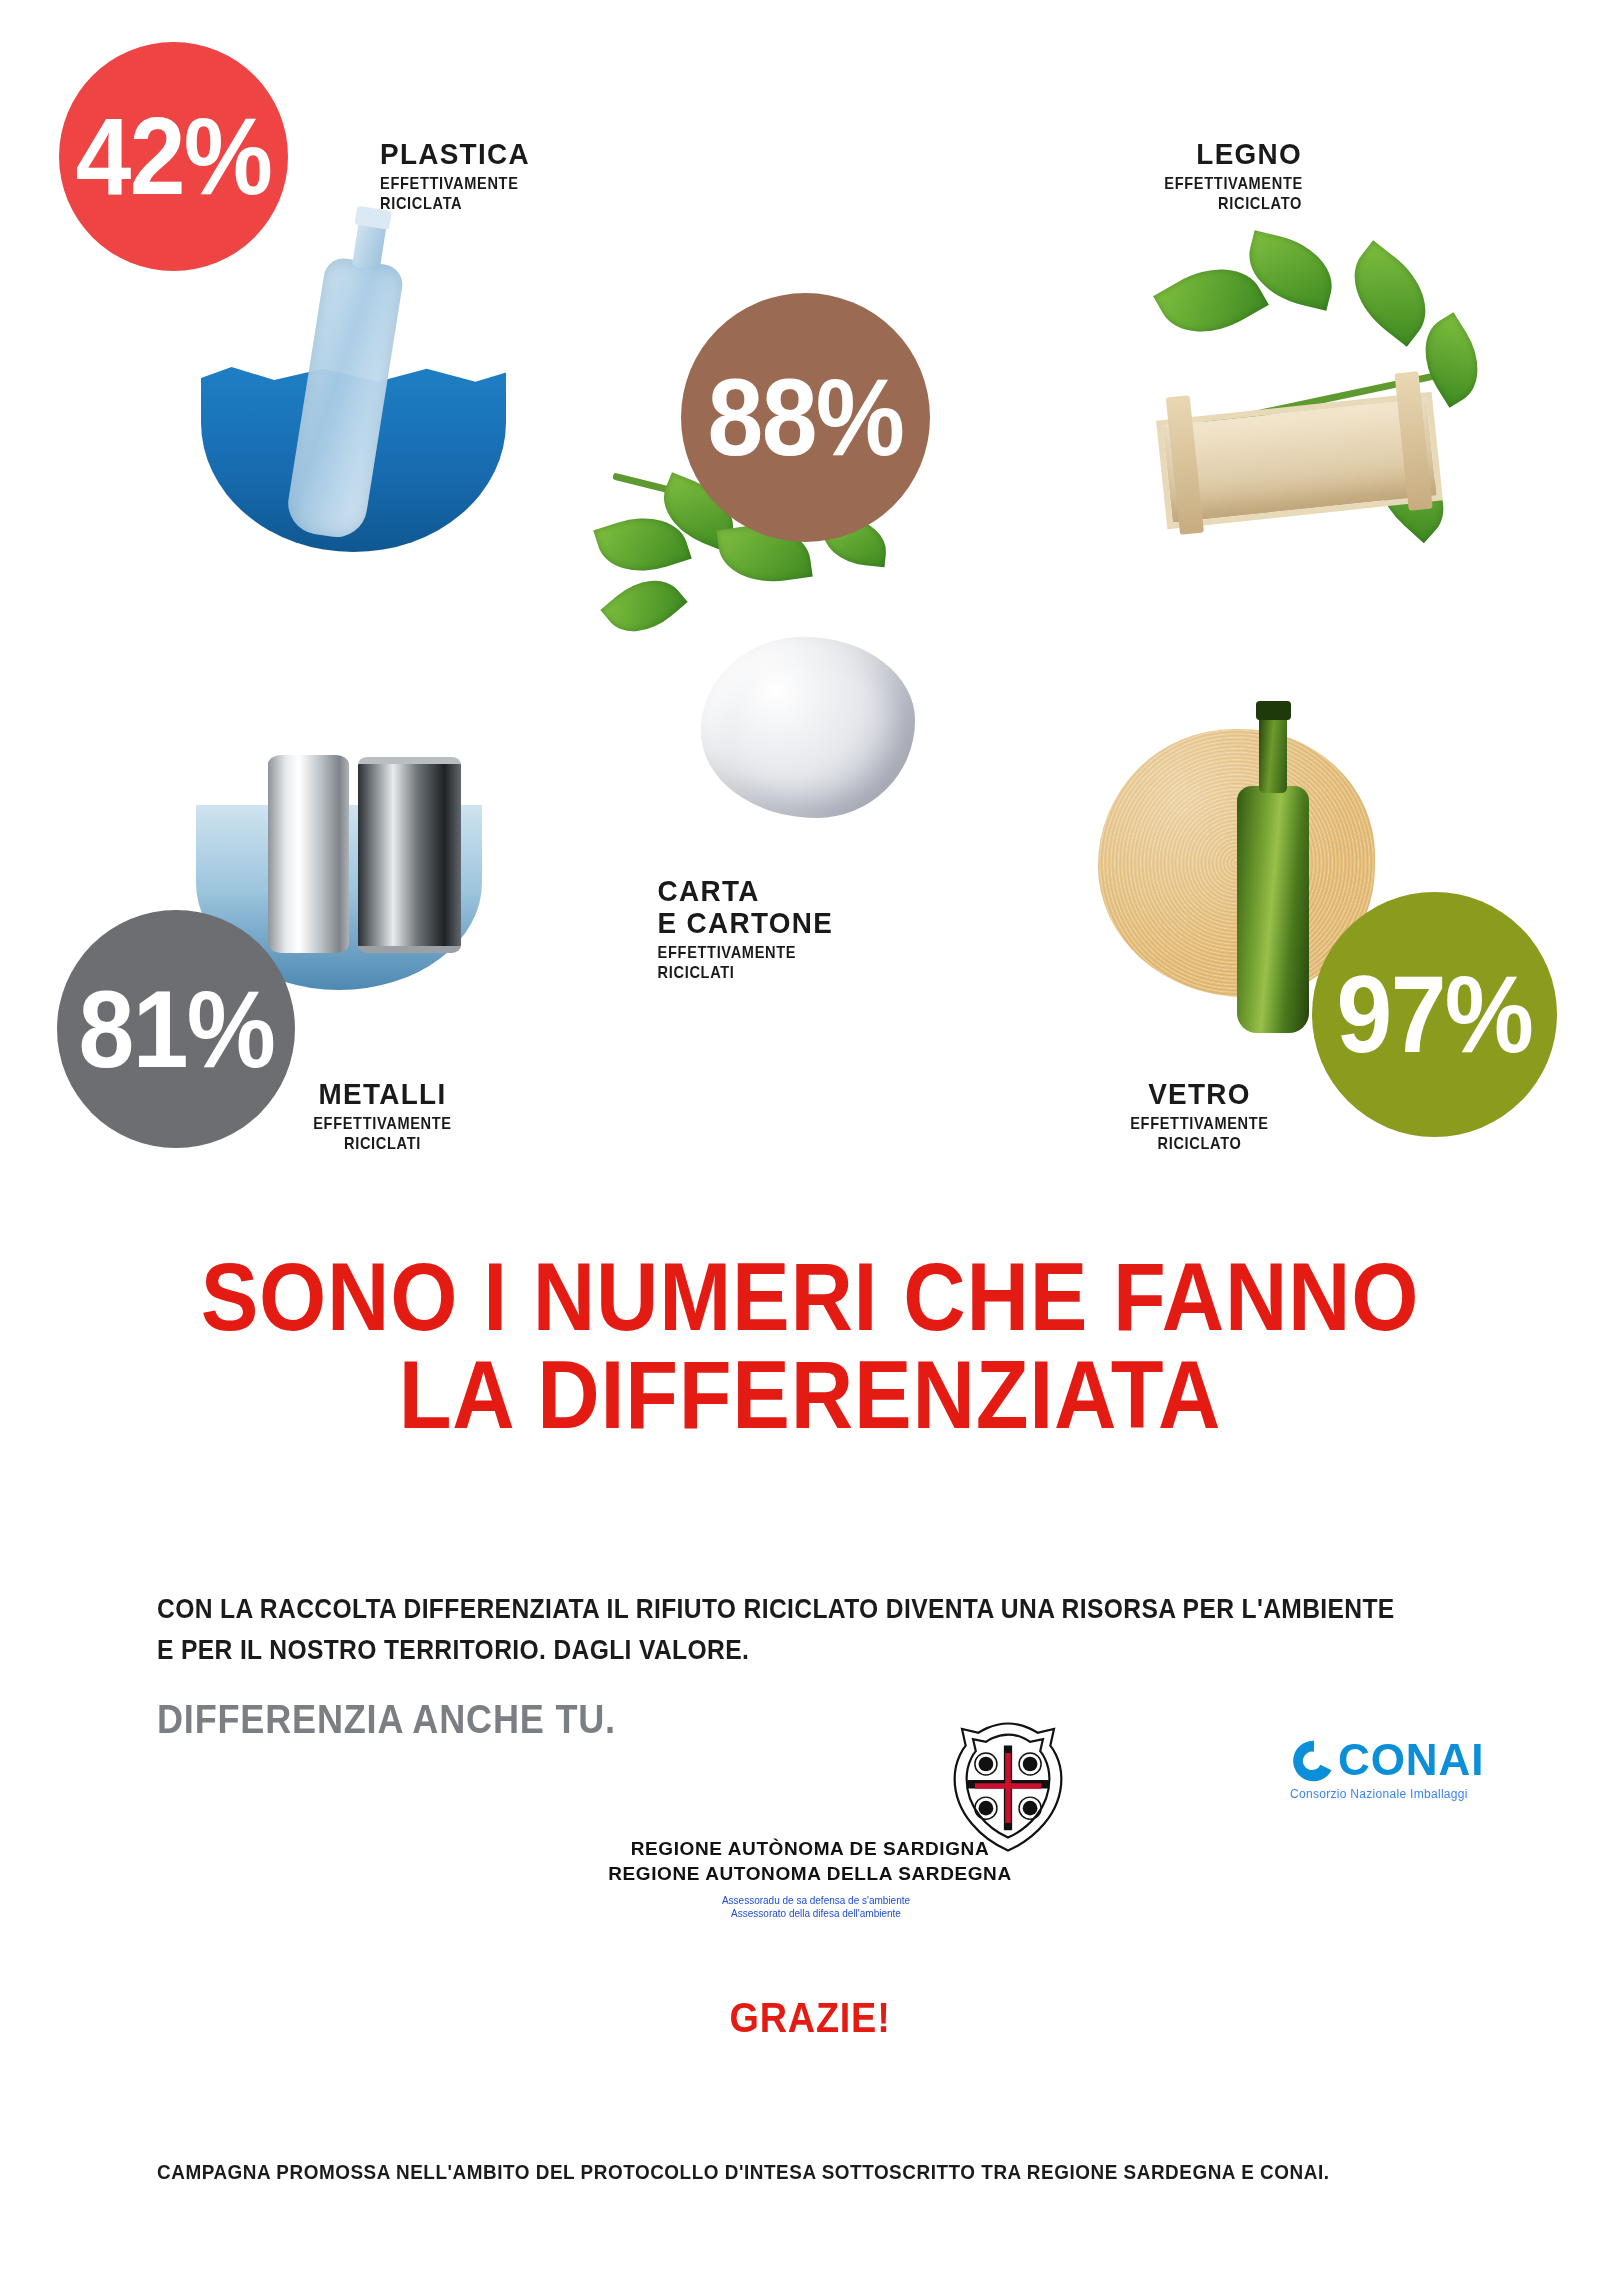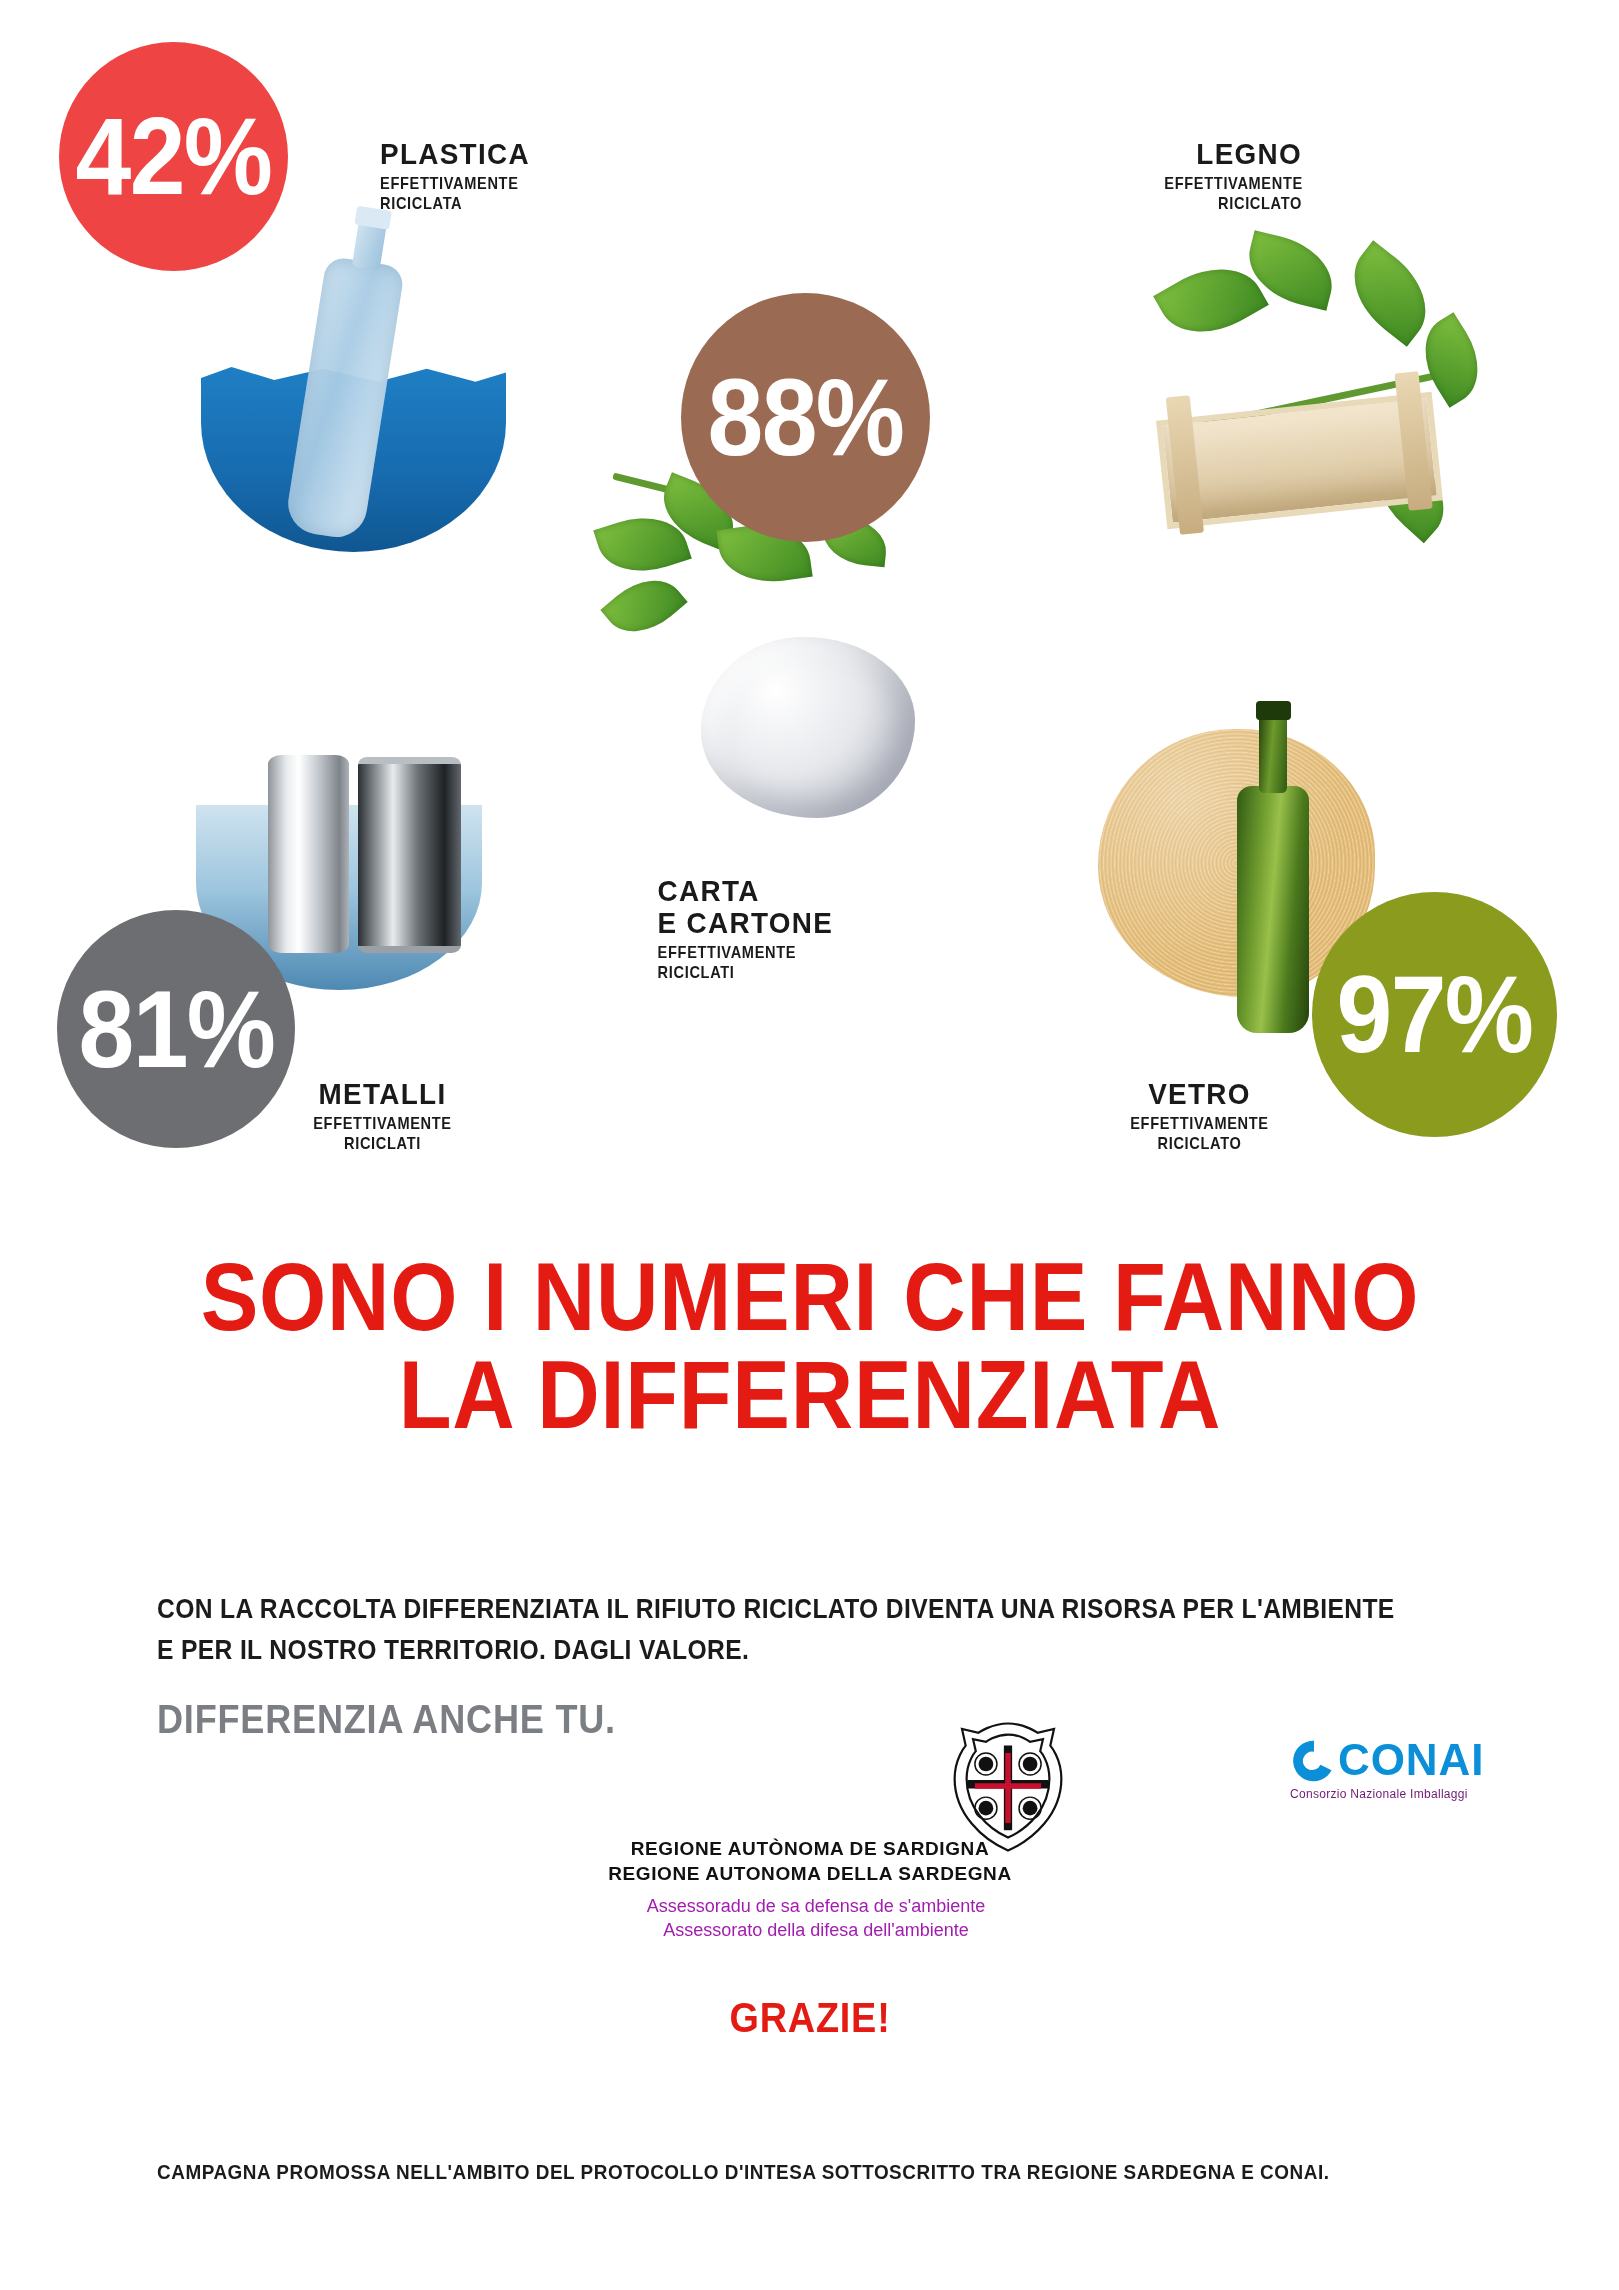--- a/index.html
+++ b/index.html
@@ -209,32 +209,32 @@
   
   .sard-logo { position:absolute; width:148px; height:129px; }
   .sard-names {
     position:absolute; left:0; right:0; text-align:center;
     font-family:"Liberation Sans", sans-serif;
   }
   .sard-names .n1, .sard-names .n2 {
     font-size:19px; font-weight:bold; letter-spacing:0.6px; line-height:1.3; color:#111;
   }
   .sard-names .s1, .sard-names .s2 {
-    font-size:18px; line-height:1.35; color:#a21caf; font-weight:normal;padding-left:12px;
+    font-size:10px; line-height:1.35; color:#1d4ed8; font-weight:normal;padding-left:12px;
   }
   .sard-names .s1 { margin-top:7.4px; }
 
   .conai { position:absolute; }
   .conai .word {
     font-family:"Liberation Sans", sans-serif;
     font-weight:bold; font-size:44px; color:#0a8fd8; letter-spacing:0.9px;
   }
   .conai .tag {
     font-family:"Liberation Sans", sans-serif;
-    font-size:12px; color:#701a75; letter-spacing:0.3px; margin-top:1.8px;
+    font-size:12px; color:#3b82f6; letter-spacing:0.3px; margin-top:1.8px;
   }
 
   .grazie {
     position:absolute; left:0; right:0; text-align:center;
     color:#e41b13; font-weight:bold; font-size:42px;
     letter-spacing:0.9px; font-family:"Liberation Sans", sans-serif;
     transform:scaleX(0.9);
   }
   .footnote {
     position:absolute;

